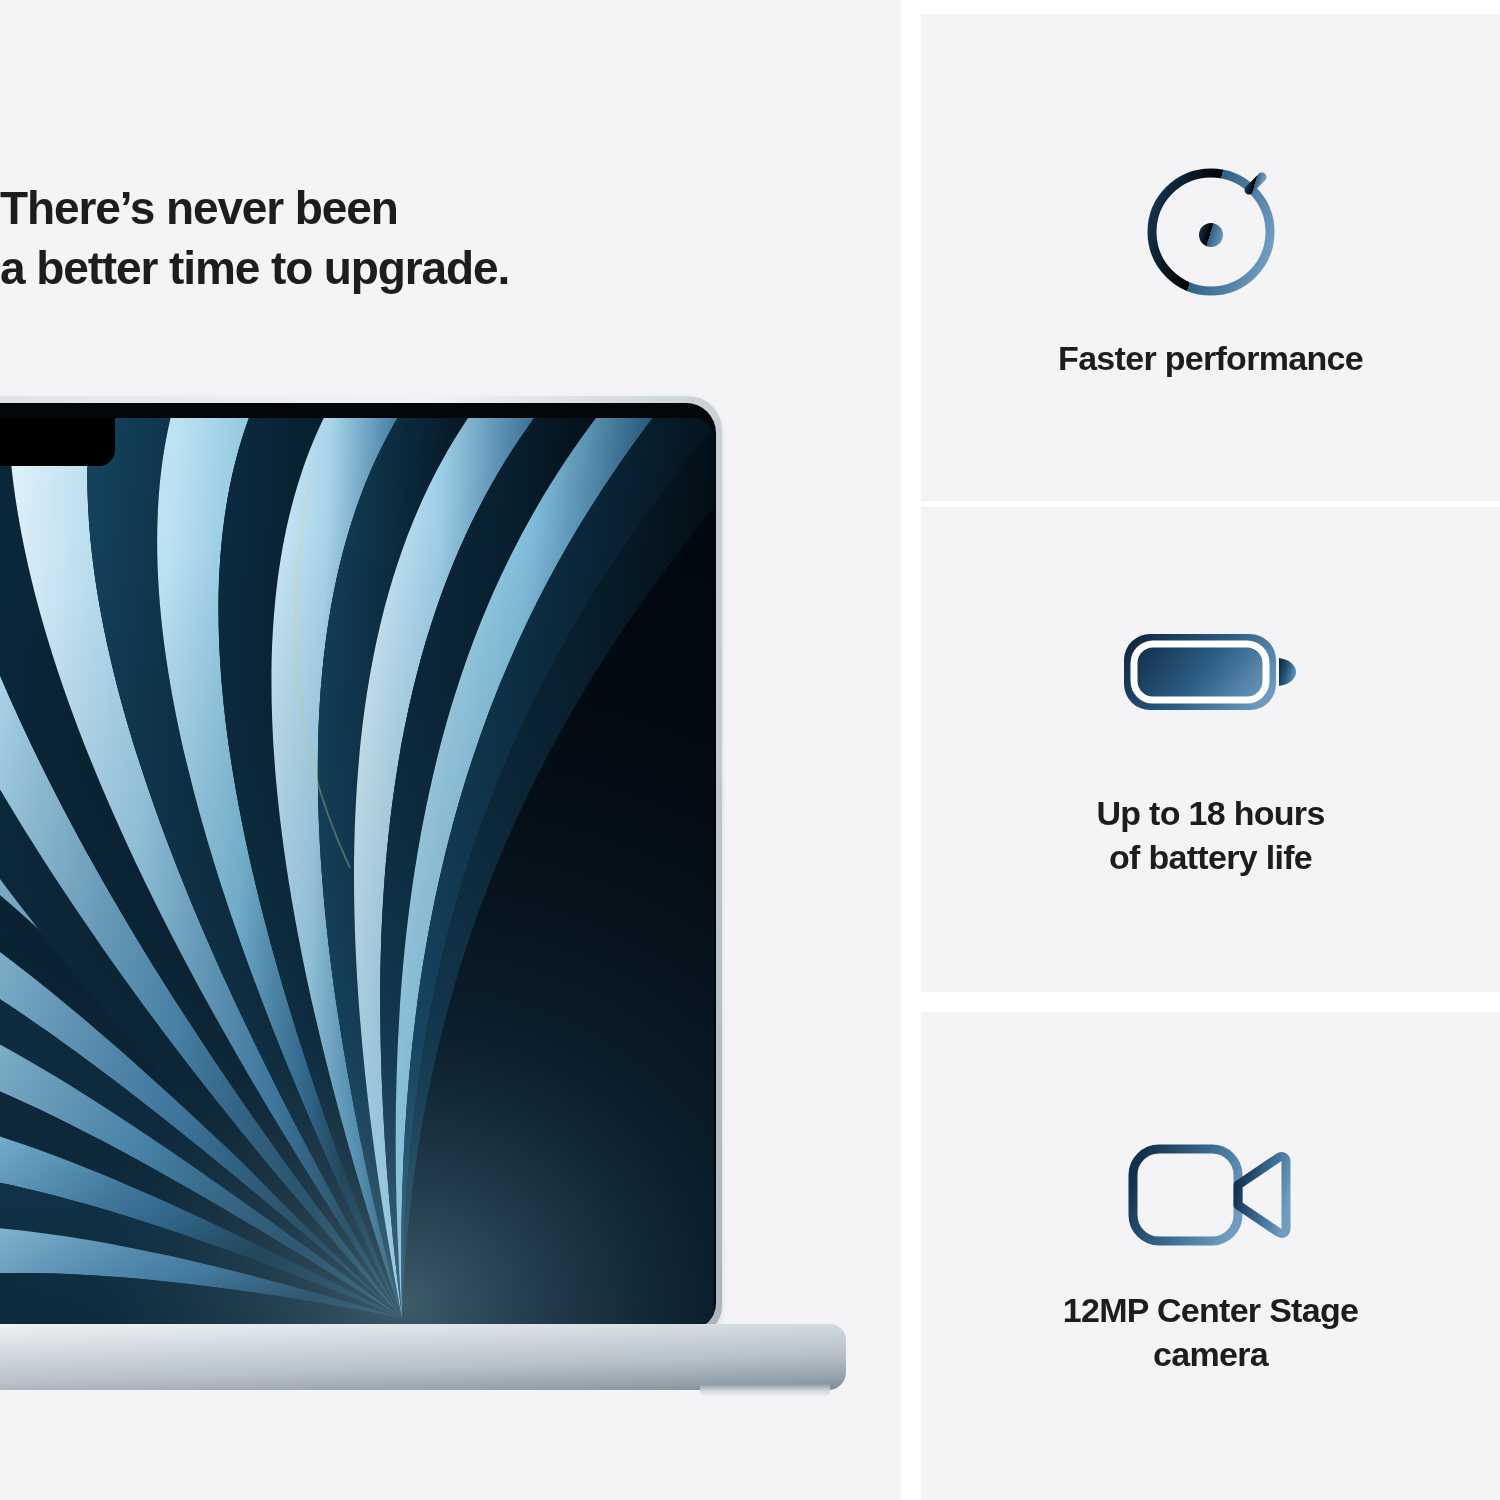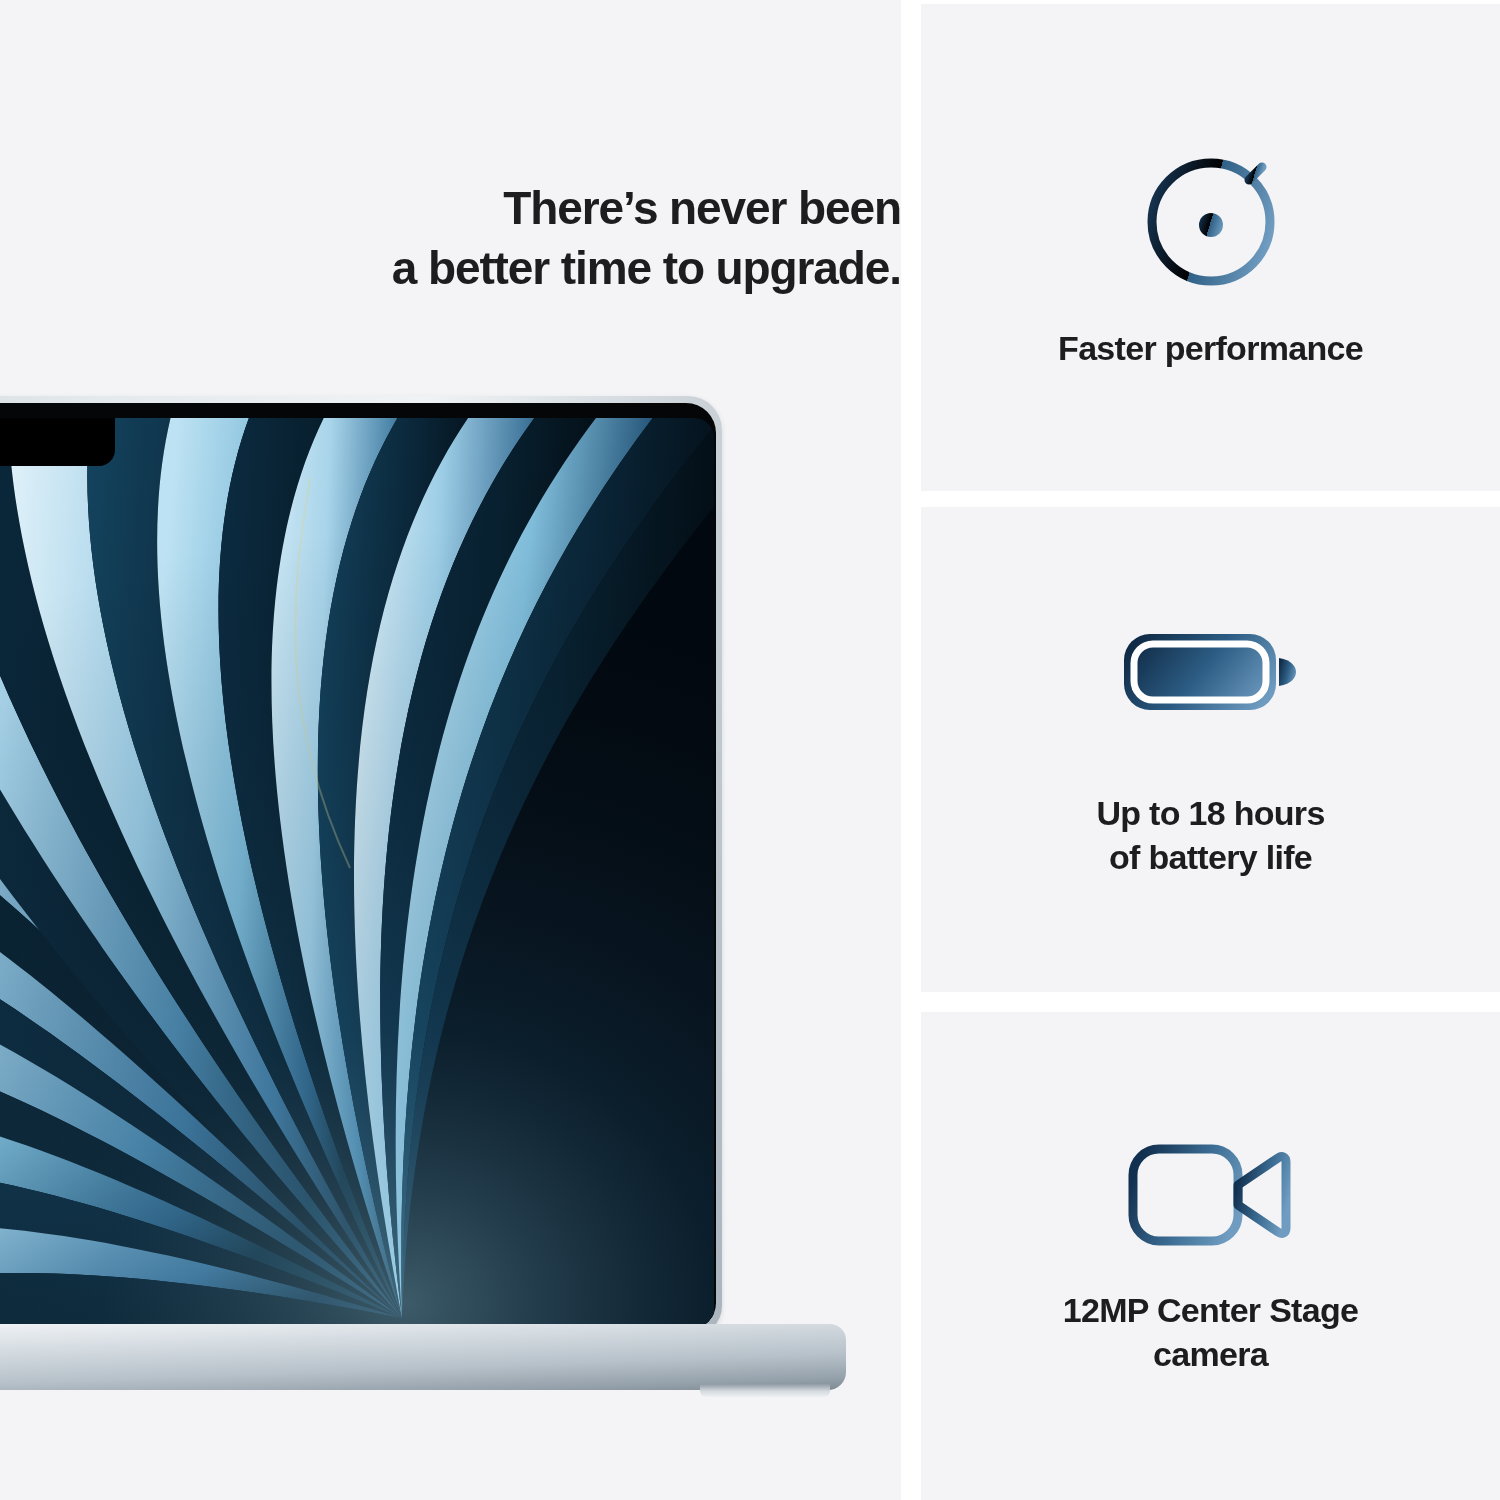--- a/index.html
+++ b/index.html
@@ -11,21 +11,21 @@
   }
   #root{position:relative;width:1500px;height:1500px;}
 
   
   .hero{
     position:absolute;left:0;top:0;width:901px;height:1500px;
     background:#f4f4f6;overflow:hidden;
   }
   .headline{
     position:absolute;left:0;top:148px;width:901px;
-    text-align:right;
+    text-align:left;
     font-size:46px;font-weight:700;line-height:1.30;
     letter-spacing:-1.1px;color:#1d1d1f;
     white-space:pre-line;
   }
 
   
   .laptop{position:absolute;left:-330px;top:396px;width:1060px;height:1010px;}
 
   
   .lid{
@@ -68,21 +68,21 @@
     border-radius:0 0 6px 6px;
     background:linear-gradient(180deg,#8f9aa4 0%,#d4dade 55%,#eef1f3 100%);
   }
 
   
   .feat{
     position:absolute;left:921px;width:579px;
     background:#f4f4f6;
     display:flex;flex-direction:column;align-items:center;justify-content:center;
   }
-  .feat-1{top:4px;height:487px;}
+  .feat-1{top:14px;height:487px;}
   .feat-2{top:507px;height:485px;}
   .feat-3{top:1012px;height:488px;}
 
   .icon-wrap{display:flex;align-items:center;justify-content:center;}
   .feat-label{
     margin-top:34px;text-align:center;
     font-size:34px;font-weight:700;line-height:1.28;
     letter-spacing:-0.7px;color:#1d1d1f;
     white-space:pre-line;
   }

